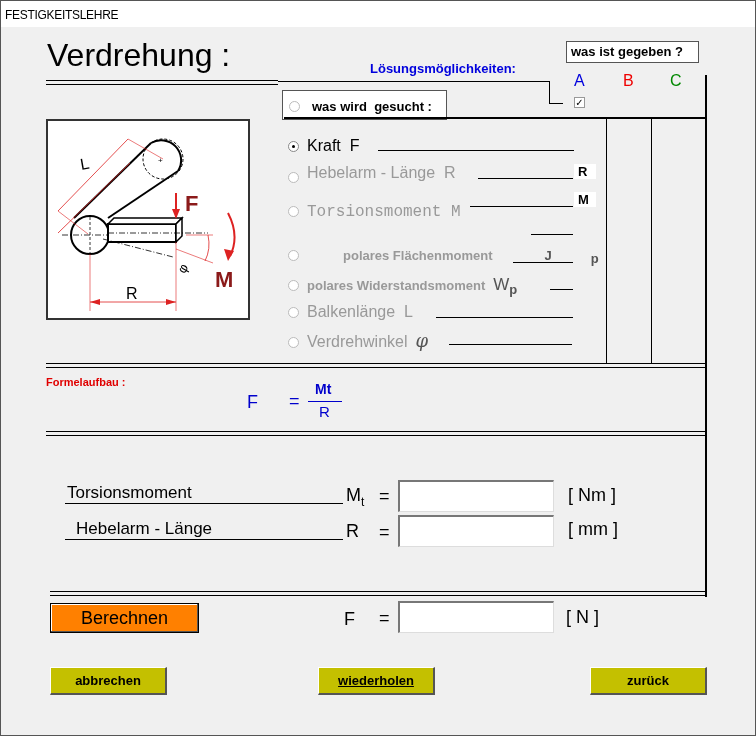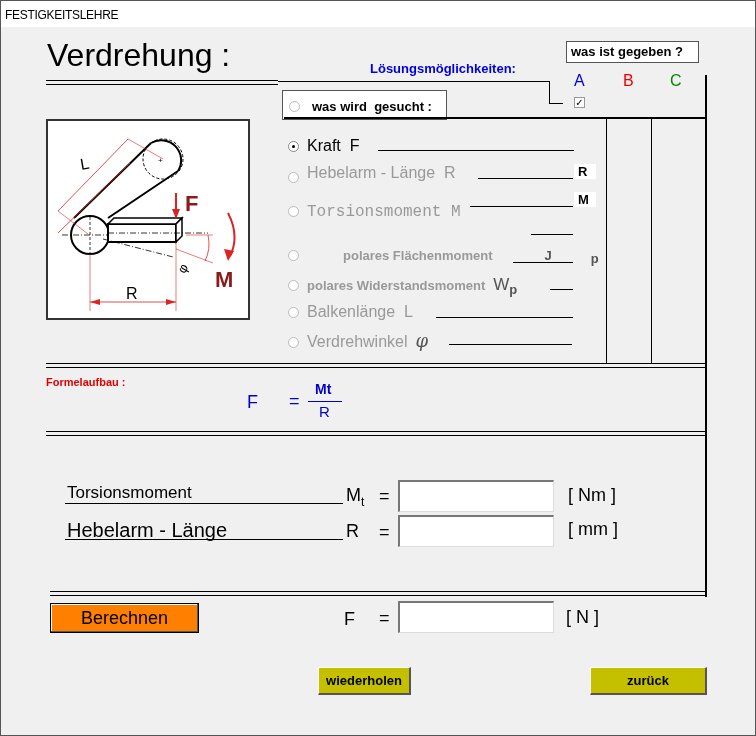--- a/index.html
+++ b/index.html
@@ -180,31 +180,32 @@
   <div class="hline1" style="left:45px; top:430px; width:660px;"></div>
   <div class="hline1" style="left:45px; top:434px; width:660px;"></div>
 
   <div class="lbl18" style="left:66px; top:482px; font-size:17px;">Torsionsmoment</div>
   <div class="hline1" style="left:64px; top:502px; width:278px;"></div>
   <div class="lbl18" style="left:345px; top:484px;"><span>M</span><sub style="font-size:12px;">t</sub></div>
   <div class="lbl18" style="left:378px; top:485px;">=</div>
   <div class="inp" style="left:397px; top:479px;"></div>
   <div class="unit" style="left:567px; top:484px;">[ Nm ]</div>
 
-  <div class="lbl18" style="left:66px; top:518px; font-size:20px;">Hebelarm - Länge</div>
+  <div class="lbl18" style="left:75px; top:518px; font-size:17px;">Hebelarm - Länge</div>
   <div class="hline1" style="left:64px; top:538px; width:278px;"></div>
   <div class="lbl18" style="left:345px; top:520px;">R</div>
   <div class="lbl18" style="left:378px; top:521px;">=</div>
   <div class="inp" style="left:397px; top:514px;"></div>
   <div class="unit" style="left:567px; top:518px;">[ mm ]</div>
 
   <div class="hline1" style="left:49px; top:590px; width:657px;"></div>
   <div class="hline1" style="left:49px; top:594px; width:657px;"></div>
 
   <div class="abs btn-calc">Berechnen</div>
   <div class="lbl18" style="left:343px; top:608px;">F</div>
   <div class="lbl18" style="left:378px; top:607px;">=</div>
   <div class="inp" style="left:397px; top:600px;"></div>
   <div class="unit" style="left:565px; top:606px;">[ N ]</div>
 
-  <div class="btn-olive" style="left:317px; top:666px; width:93px;">wiederholen</div>
+  <div class="btn-olive" style="left:49px; top:666px; width:117px;">abbrechen</div>
+  <div class="btn-olive" style="left:317px; top:666px; width:117px;text-decoration:underline;">wiederholen</div>
   <div class="btn-olive" style="left:589px; top:666px; width:117px;">zurück</div>
 </div>
 
 </body></html>

